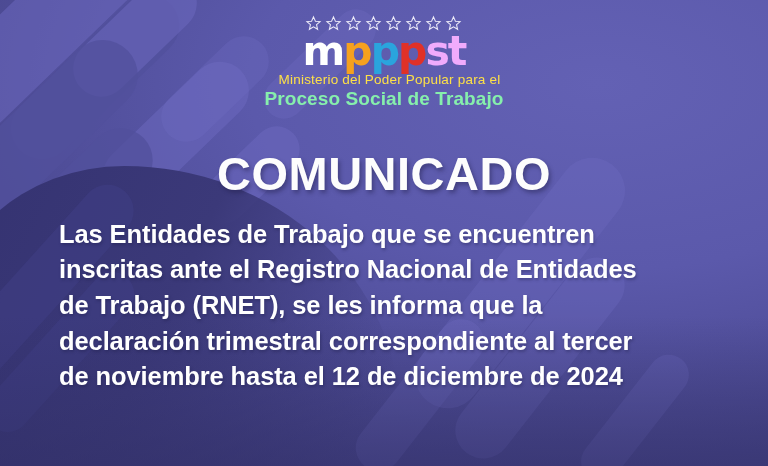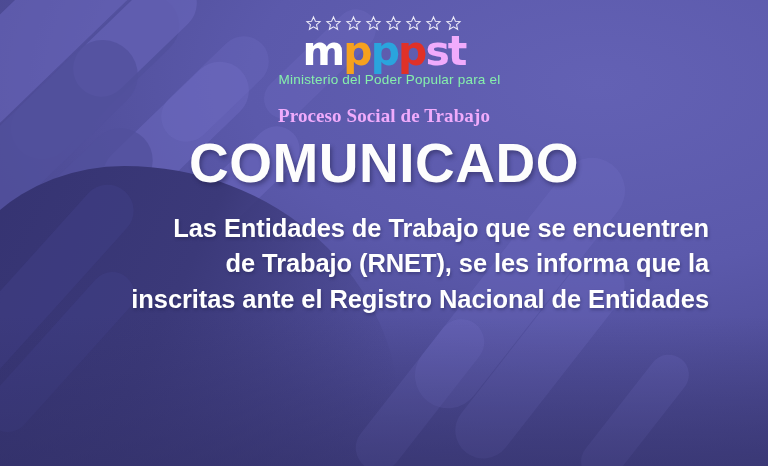--- a/index.html
+++ b/index.html
@@ -79,48 +79,47 @@
     letter-spacing:-2px;
     margin-top:1px;
   }
   .wordmark span { display:inline-block; }
   .w-m  { color:#ffffff; }
   .w-p1 { color:#f5a11e; }
   .w-p2 { color:#2aa4dd; }
   .w-p3 { color:#e03127; }
   .w-st { color:#f0abfc; }
   .subtitle1 {
-    color:#86efac;
+    color:#fde047;
     font-size:13.5px;
     letter-spacing:0.2px;
     margin-top:1px;
     margin-left:11px;
   }
   .subtitle2 {
-    color:#f0abfc;
+    color:#86efac;
     font-weight:bold;
     font-size:19px;
     letter-spacing:0.1px;
-    margin-top:18px;
-    font-family:Liberation Serif, serif;
+    margin-top:1px;
   }
   
   .headline {
-    margin-top:4px;
+    margin-top:36px;
     color:#fdfdfd;
     font-weight:bold;
-    font-size:55px;
+    font-size:47px;
     letter-spacing:0.5px;
     text-shadow:2px 3px 4px rgba(30,28,70,0.45);
   }
   
   .body-text {
     margin-top:16px;
     width:650px;
-    text-align:right;
+    text-align:left;
     color:#ffffff;
     font-weight:bold;
     font-size:25.5px;
     line-height:1.40;
     letter-spacing:-0.1px;
     text-shadow:1px 2px 3px rgba(30,28,70,0.38);
   }
 </style>
 </head>
 <body>
@@ -186,18 +185,20 @@
       </div>
 
       <div class="subtitle1">Ministerio del Poder Popular para el</div>
       <div class="subtitle2">Proceso Social de Trabajo</div>
     </div>
 
     <div class="headline">COMUNICADO</div>
 
     <div class="body-text">
       <div>Las Entidades de Trabajo que se encuentren</div>
+      <div>inscritas ante el Registro Nacional de Entidades</div>
       <div>de Trabajo (RNET), se les informa que la</div>
-      <div>inscritas ante el Registro Nacional de Entidades</div>
+      <div>declaración trimestral correspondiente al tercer</div>
+      <div>de noviembre hasta el 12 de diciembre de 2024</div>
     </div>
 
   </div>
 </div>
 
 </body></html>

